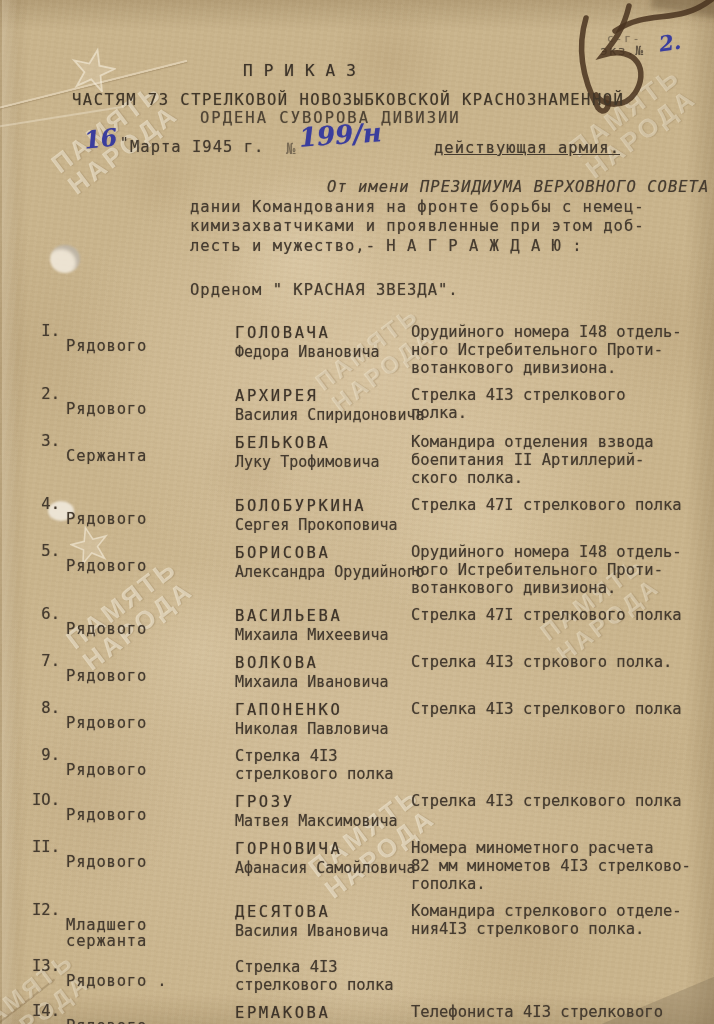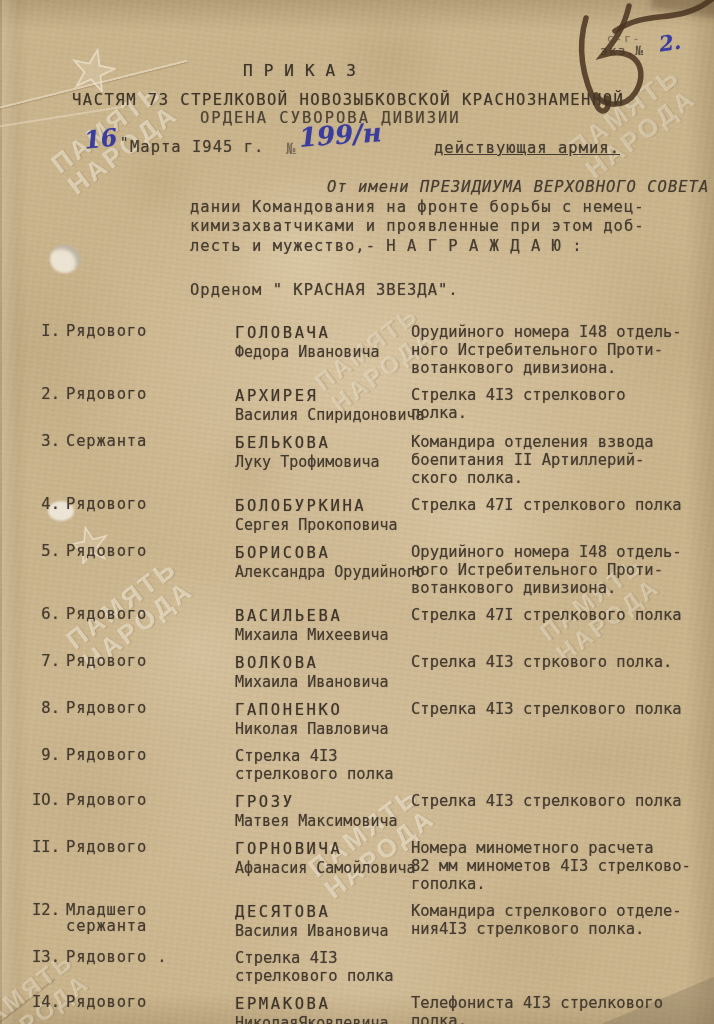--- a/index.html
+++ b/index.html
@@ -55,21 +55,21 @@
       text-shadow:0 0 1px rgba(69,59,47,.6);white-space:nowrap;}
   .preamble div.para-line:first-of-type{padding-left:137px;font-style:italic;}
   .award{top:281px;left:190px;letter-spacing:1px;}
   
   .entries{position:absolute;top:323px;left:0;width:714px;}
   .entry{display:grid;grid-template-columns:38px 169px 176px auto;
       padding-left:28px;margin-bottom:9px;align-items:start;}
   .e-num{font-size:15.5px;line-height:16px;text-align:right;padding-right:6px;
       color:#453b2f;text-shadow:0 0 1px rgba(69,59,47,.6);}
   .e-rank{font-size:15.5px;line-height:16px;letter-spacing:.8px;max-width:120px;
-      color:#453b2f;text-shadow:0 0 1px rgba(69,59,47,.6);}
+      color:#453b2f;text-shadow:0 0 1px rgba(69,59,47,.6);margin-top:15px;}
   .e-surname{font-size:15.5px;line-height:16px;letter-spacing:2.6px;
       color:#3f352a;text-shadow:0 0 1px rgba(63,53,42,.65);white-space:nowrap;}
   .e-given{font-size:15px;line-height:15px;color:#453b2f;
       text-shadow:0 0 1px rgba(69,59,47,.6);white-space:nowrap;}
   .e-desc{font-size:15.5px;line-height:18px;color:#453b2f;white-space:pre-line;
       text-shadow:0 0 1px rgba(69,59,47,.6);}
   
   .blot{position:absolute;border-radius:50%;pointer-events:none;}
   .wb1{left:48px;top:501px;width:26px;height:20px;background:rgba(240,233,219,.9);filter:blur(1px);}
   .wb2{left:50px;top:245px;width:30px;height:28px;background:rgba(242,235,222,.85);filter:blur(1px);

